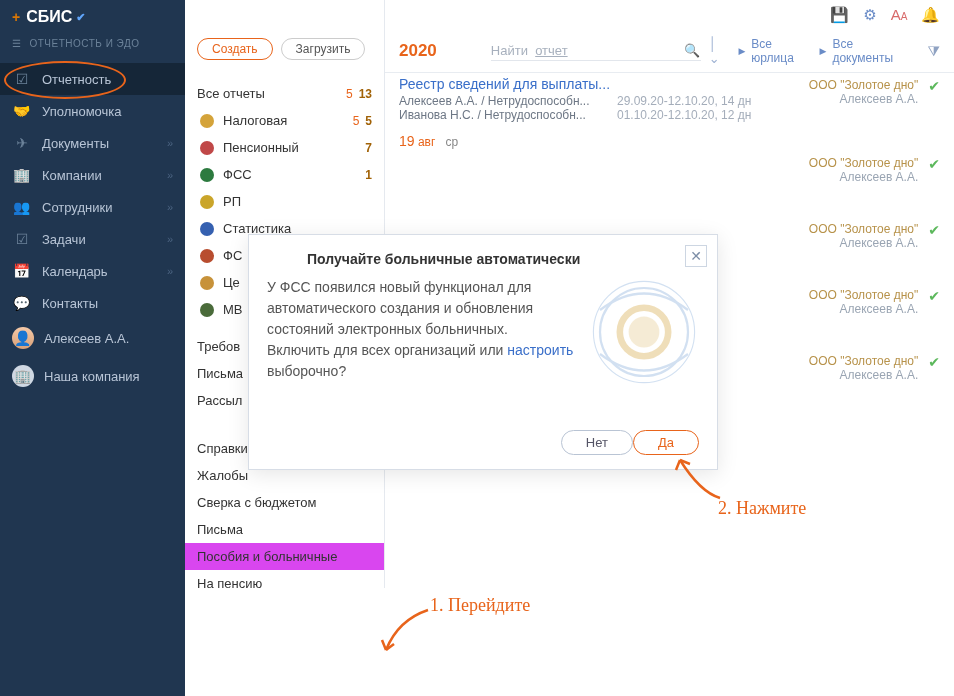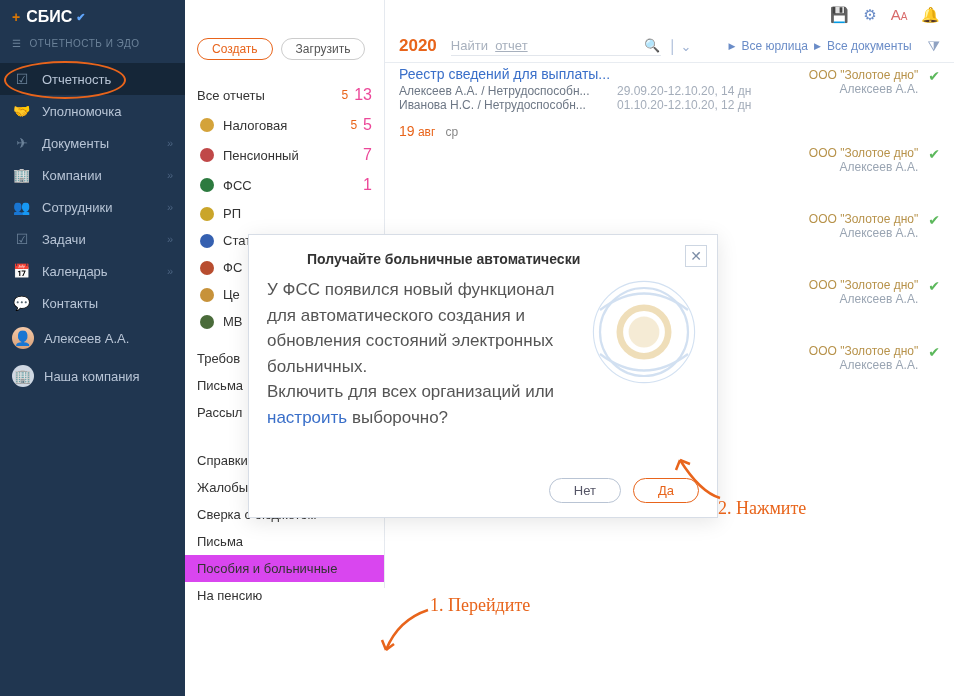--- a/index.html
+++ b/index.html
@@ -25,33 +25,33 @@
 .col2 { position: absolute; left: 185px; top: 0; width: 200px; height: 588px; border-right: 1px solid #e5e9ef; background: #fff; }
 .col2-top { padding: 38px 12px 8px; display: flex; gap: 8px; }
 .btn-pill { border: 1px solid #ccc; border-radius: 14px; padding: 3px 14px; font-size: 12px; background: #fff; cursor: pointer; }
 .btn-pill.orange { border-color: #e8641b; color: #e8641b; }
 .btn-pill.gray { color: #555; }
 .cat-list { padding-top: 12px; }
 .cat-item { display: flex; align-items: center; padding: 6px 12px; cursor: pointer; font-size: 13px; color: #333; }
 .cat-item .cicon { width: 20px; margin-right: 6px; font-size: 13px; display: inline-flex; align-items: center; justify-content: center; }
 .cat-item .clabel { flex: 1; white-space: nowrap; overflow: hidden; text-overflow: ellipsis; }
 .cat-item .cnt { color: #e8641b; font-size: 12px; margin-left: 4px; }
-.cat-item .cnt2 { color: #ec4899; font-size: 16px; margin-left: 6px; }
+.cat-item .cnt2 { color: #a16207; font-size: 12px; margin-left: 6px; font-weight: bold; }
 .cat-item.highlight { background: #d946ef; }
 .cat-sep { height: 10px; }
 .outgoing { text-align: center; font-size: 11px; color: #9aa5b3; padding: 4px 0; }
 .outgoing::before { content: "⌄ "; }
 .emblem { width: 14px; height: 14px; border-radius: 50%; display: inline-block; }
 
 
 .main { position: absolute; left: 385px; top: 0; right: 0; height: 696px; background: #fff; }
 .topicons { position: absolute; top: 6px; right: 14px; display: flex; gap: 14px; color: #6a8cc7; font-size: 15px; }
 .yearbar { display: flex; align-items: center; padding: 36px 14px 6px; border-bottom: 1px solid #e8ecf1; }
 .year { color: #e8641b; font-weight: bold; font-size: 17px; margin-right: 14px; }
-.search { flex: 0 0 210px; display: flex; align-items: center; border-bottom: 1px solid #e2e6ec; padding: 2px 0; color: #a7b0bd; font-size: 13px; }
+.search { flex: 0 0 210px; display: flex; align-items: center; border-bottom: 1px solid #e2e6ec; padding: 2px 0; color: #a7b0bd; font-size: 13px; margin-left: 40px; }
 .search .sph { flex: 1; }
 .search .sph u { text-decoration: underline; }
 .search .sicon { color: #8fa2c2; font-size: 13px; }
 .chevsep { margin: 0 8px; color: #9cb0d2; }
 .crumbs { margin-left: auto; color: #6a8cc7; font-size: 12px; display: flex; align-items: center; gap: 6px; }
 .crumbs .tri { font-size: 9px; }
 .funnel { margin-left: 10px; color: #8fa2c2; font-size: 14px; }
 
 .daterow { padding: 8px 14px 2px; font-size: 12px; color: #888; }
 .daterow .dnum { color: #e8641b; font-size: 14px; }
@@ -63,24 +63,24 @@
 .erow .person { flex: 0 0 210px; white-space: nowrap; overflow: hidden; text-overflow: ellipsis; }
 .erow .range { color: #a4adba; margin-left: 8px; }
 .entry-right { text-align: right; font-size: 12px; color: #9aa5b3; padding-top: 2px; display: flex; align-items: flex-start; gap: 10px; }
 .org { color: #b7924a; }
 .check { color: #5cb85c; font-size: 14px; }
 
 
 .modal { position: absolute; left: 248px; top: 234px; width: 470px; background: #fff; border: 1px solid #d7dde6; box-shadow: 0 4px 20px rgba(0,0,0,0.1); padding: 16px 18px 14px; z-index: 50; }
 .modal .mtitle { font-weight: bold; font-size: 14px; margin-bottom: 10px; padding-left: 40px; }
 .modal .mclose { position: absolute; right: 10px; top: 10px; width: 22px; height: 22px; border: 1px solid #cdd6e2; color: #7c8da6; display: flex; align-items: center; justify-content: center; font-size: 14px; cursor: pointer; }
-.modal .mbody { font-size: 17px; color: #555; line-height: 1.5; position: relative; padding-right: 120px; min-height: 100px; }
+.modal .mbody { font-size: 14px; color: #555; line-height: 1.5; position: relative; padding-right: 120px; min-height: 100px; }
 .modal .mbody a { color: #3a6fc9; text-decoration: none; }
 .modal .mseal { position: absolute; right: 0; top: 0; width: 110px; height: 110px; opacity: 0.35; }
-.modal .mbtns { display: flex; justify-content: flex-end; gap: 12px; margin-top: 48px; }
+.modal .mbtns { display: flex; justify-content: flex-end; gap: 0; margin-top: 48px; }
 .modal .mbtn { border-radius: 14px; padding: 4px 24px; font-size: 13px; cursor: pointer; background: #fff; }
 .modal .mbtn.no { border: 1px solid #b9c4d4; color: #556; }
 .modal .mbtn.yes { border: 1px solid #e8641b; color: #e8641b; }
 
 
 .anno { position: absolute; color: #e8641b; font-family: "Comic Sans MS", cursive; font-size: 18px; z-index: 100; pointer-events: none; }
 .arrow1 { position: absolute; z-index: 99; pointer-events: none; }
 </style>
 </head>
 <body>

